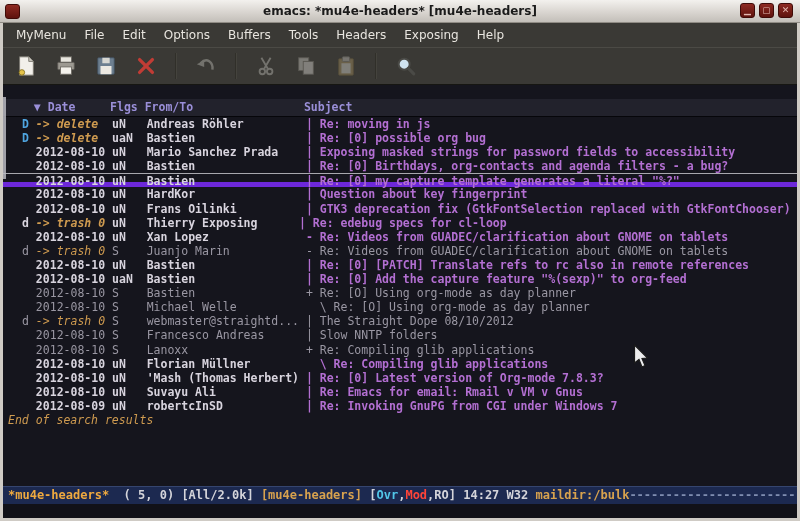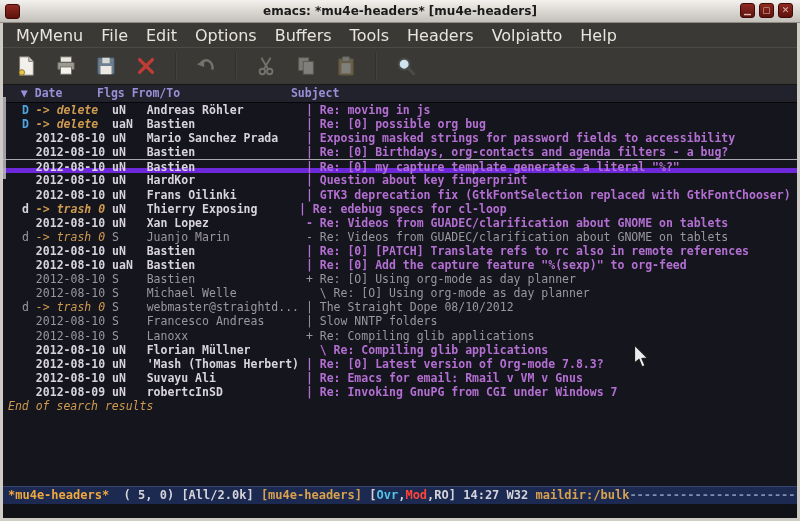--- a/index.html
+++ b/index.html
@@ -6,30 +6,30 @@
   .frame{position:relative;width:800px;height:521px;background:#cfcbc5;display:flex;flex-direction:column;font-family:"DejaVu Sans",sans-serif;overflow:hidden;}
   
   .titlebar{position:relative;height:22px;background:linear-gradient(#f3f1ee,#d9d5d0 55%,#c3bfb9);border-bottom:1px solid #8f8b84;display:flex;align-items:center;flex:0 0 auto;}
   .title{position:absolute;left:0;right:0;text-align:center;font-size:12px;font-weight:bold;color:#1b1b1b;}
   .wbtn{position:relative;z-index:2;width:15px;height:15px;margin:0 2px;background:linear-gradient(#8e2a22,#5e120d);border:1px solid #3f0b08;border-radius:3px;color:#e3b7b0;font-size:9px;line-height:13px;text-align:center;padding:0;cursor:default;}
   .wbtn-left{margin-left:5px;}
   .wbtn-group{position:absolute;right:5px;top:3px;display:flex;z-index:2;}
   
   .client{flex:1;display:flex;flex-direction:column;margin:0 3px 3px 3px;background:#15151d;min-height:0;}
   .menubar{height:24px;background:#3a3935;display:flex;align-items:center;padding-left:4px;flex:0 0 auto;}
-  .menu-item{color:#e8e5df;font-size:16px;padding:4px 9px;white-space:nowrap;}
+  .menu-item{color:#e8e5df;font-size:12px;padding:4px 9px;white-space:nowrap;}
   
   .toolbar{height:38px;background:#3a3935;border-top:1px solid #4b4a45;border-bottom:1px solid #161612;display:flex;align-items:center;padding-left:10px;gap:14px;flex:0 0 auto;box-sizing:border-box;}
   .tb{width:26px;height:26px;background:transparent;border:none;padding:1px;display:flex;align-items:center;justify-content:center;}
   .tb svg{display:block;}
   .tb-disabled{opacity:.38;}
   .tb-sep{width:2px;height:26px;background:linear-gradient(90deg,#26251f,#4e4d47);margin:0 2px;}
   
   .editor{flex:1;position:relative;background:#15151d;font-family:"DejaVu Sans Mono",monospace;overflow:hidden;min-height:0;}
-  .headerline{height:17px;line-height:17px;background:#22222c;border-bottom:1px solid #06060a;color:var(--header-fg);font-weight:bold;font-size:11.5px;white-space:pre;padding-left:4px;}
+  .headerline{height:17px;line-height:17px;background:#22222c;border-bottom:1px solid #06060a;color:var(--header-fg);font-weight:bold;font-size:11.5px;white-space:pre;padding-left:17px;margin-top:14px;}
   .hrow{height:14.1px;line-height:14.1px;font-size:11.5px;white-space:pre;padding-left:19px;box-sizing:border-box;}
   .unread{font-weight:bold;color:var(--unread-fg);}
   .read{color:var(--read-fg);}
   .unread .subj{color:var(--subject);}
   .mark-blue{color:var(--mark-blue);font-weight:bold;}
   .mark-target{color:var(--orange);font-style:italic;}
   .current{border-top:1px solid #a8a8ae;border-bottom:5px solid #6d28d9;}
   .endline{font-size:11.5px;line-height:15px;white-space:pre;padding-left:5px;color:var(--orange);font-style:italic;font-weight:normal;}
   .scroll-thumb{position:absolute;left:0;top:12px;width:3px;height:82px;background:#b9b9c1;opacity:.85;}
   
@@ -61,21 +61,21 @@
   <div class="client">
 
     <div class="menubar">
         <div class="menu-item">MyMenu</div>
         <div class="menu-item">File</div>
         <div class="menu-item">Edit</div>
         <div class="menu-item">Options</div>
         <div class="menu-item">Buffers</div>
         <div class="menu-item">Tools</div>
         <div class="menu-item">Headers</div>
-        <div class="menu-item">Volpiatto</div>
+        <div class="menu-item">Exposing</div>
         <div class="menu-item">Help</div>
       </div>
 
     <div class="toolbar">
       <button class="tb" title="New file">
         <svg width="22" height="22" viewBox="0 0 24 24">
             <path d="M5 2h10l5 5v15H5z" fill="#f2f0ea" stroke="#7a776f"></path>
             <path d="M15 2v5h5" fill="#ccc9c0" stroke="#7a776f"></path>
             <circle cx="7.5" cy="19" r="3" fill="#e4c34b" stroke="#8a7420"></circle>
           </svg>

